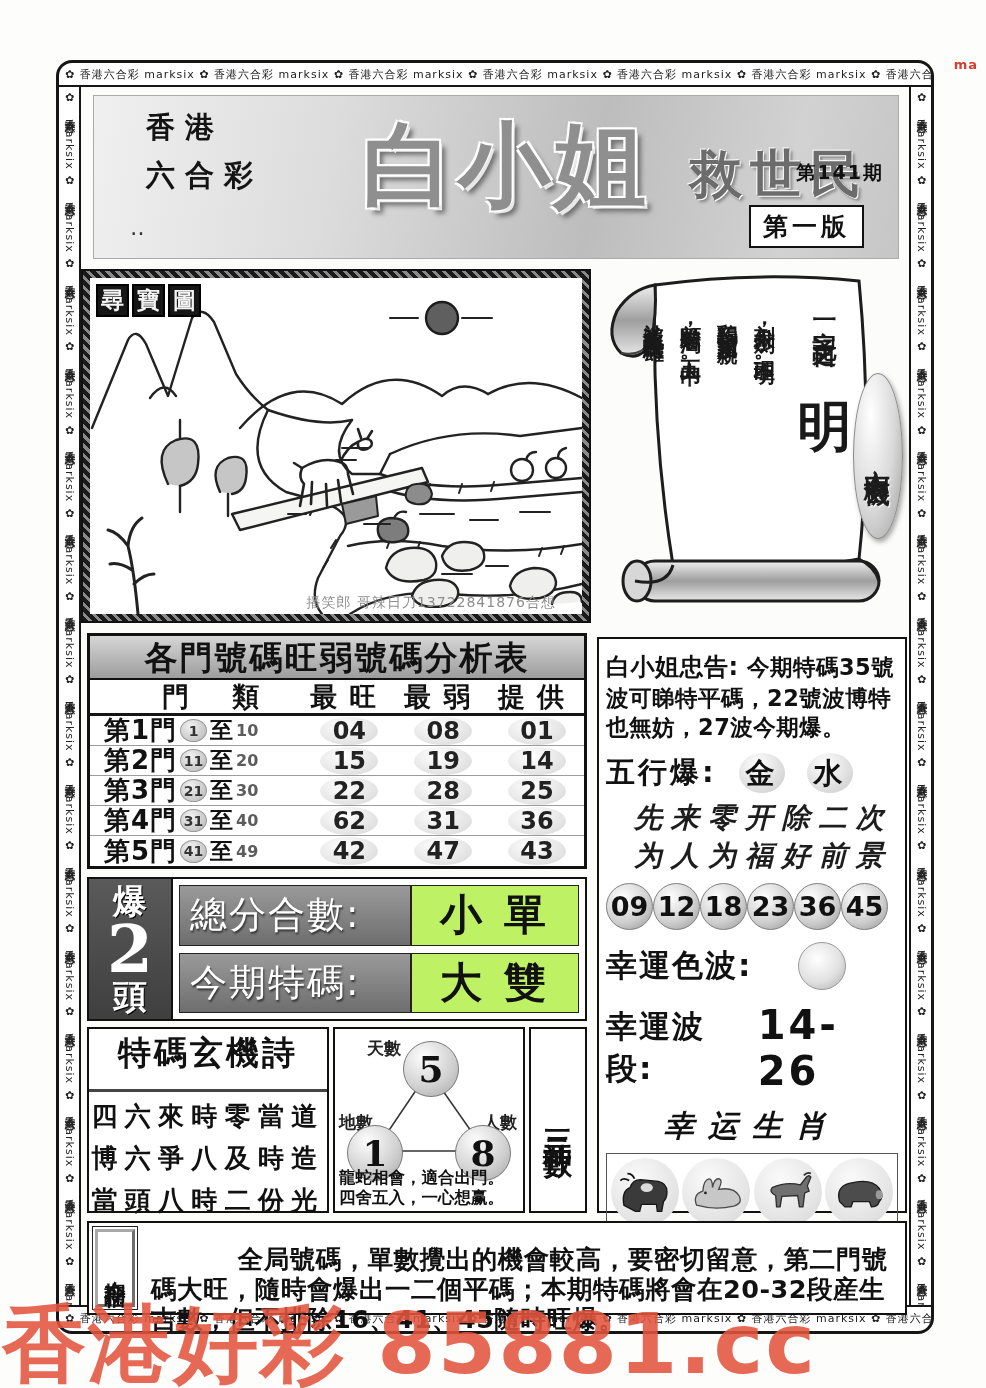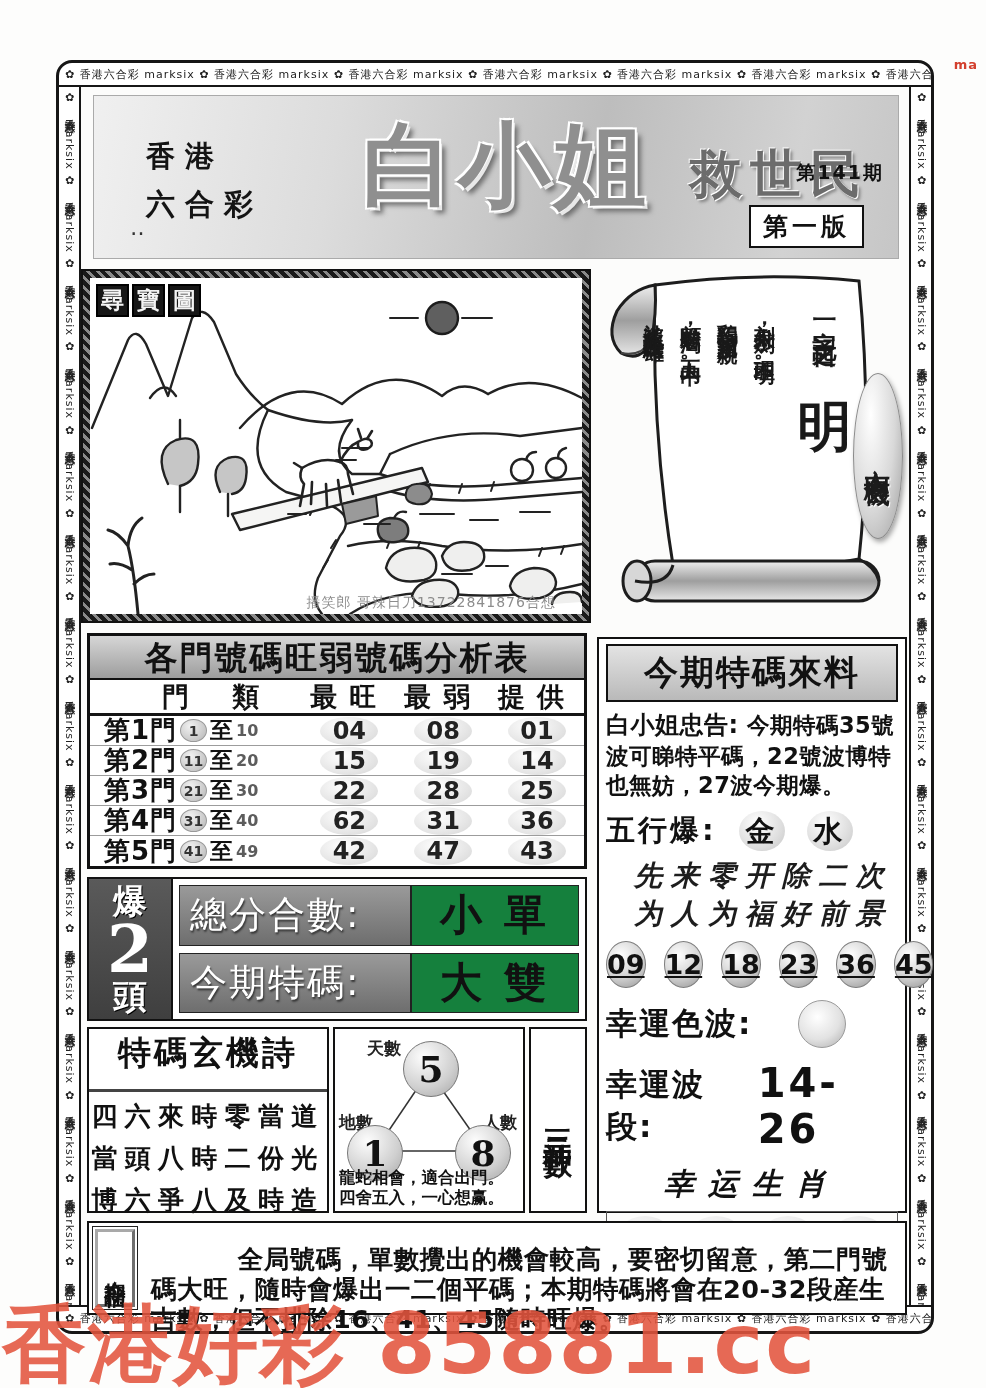--- a/index.html
+++ b/index.html
@@ -17,21 +17,21 @@
   .band.v.left  { border-right:2px solid #161616; }
   .band.v.right { border-left:2px solid #161616; }
   .content { position:relative; background:#fcfcfb; }
 
   .corner-red { position:absolute; right:8px; top:57px; color:#d3402e; font-size:13px; font-weight:bold; letter-spacing:1px; }
 
   
   .header { position:absolute; left:12px; top:8px; width:806px; height:164px;
             background:linear-gradient(100deg,#f0f0f0 0%,#dcdcdc 30%,#bdbdbd 62%,#d2d2d2 86%,#c6c6c6 100%);
             border:1px solid #aaa; }
-  .brand { position:absolute; left:52px; top:39px; font-family:Liberation Mono, monospace;
+  .brand { position:absolute; left:52px; top:8px; font-family:Liberation Serif, serif;
            font-weight:900; font-size:29px; letter-spacing:10px; line-height:1.65; color:#141414; }
   .hd-title { position:absolute; left:268px; top:8px; font-size:92px; font-weight:900; color:#8f8f8f;
               letter-spacing:4px; text-shadow:-2px -2px 0 #fff, 2px -2px 0 #fff, -2px 2px 0 #fff, 3px 3px 0 #e8e8e8, 6px 6px 5px #6f6f6f; }
   .hd-sub { position:absolute; left:596px; top:44px; font-size:52px; font-weight:900; color:#6c6c6c;
             letter-spacing:8px; text-shadow:-1px -1px 0 #fff,1px 1px 0 #fff,3px 3px 3px #8a8a8a; }
   .hd-issue { position:absolute; right:14px; top:64px; font-size:19px; font-weight:900; color:#101010; letter-spacing:2px;margin-left:9px; }
   .hd-edition { position:absolute; right:34px; bottom:10px; background:#fff; border:2px solid #111;
                 font-size:25px; font-weight:900; padding:3px 12px; letter-spacing:4px; }
   .hd-dots { position:absolute; left:36px; bottom:18px; font-size:22px; color:#333; letter-spacing:4px; }
 
@@ -86,21 +86,21 @@
            display:flex; background:#fff; }
   .burst-side { width:84px; background:linear-gradient(180deg,#5a5a5a,#3f3f3f); color:#fff; border-right:2px solid #111;
                 display:flex; flex-direction:column; align-items:center; justify-content:center; line-height:.95; }
   .burst-side .ch { font-size:34px; font-weight:900; text-shadow:1px 1px 0 #000; }
   .burst-side .num { font-size:66px; font-weight:900; font-family:"DejaVu Serif","Liberation Serif",serif; }
   .burst-rows { flex:1; display:flex; flex-direction:column; gap:7px; padding:6px; }
   .burst-row { flex:1; display:flex; border:1px solid #222; }
   .burst-label { flex:1; background:linear-gradient(180deg,#9a9a9a,#6e6e6e); color:#fff; font-weight:400;
                  font-size:37px; display:flex; align-items:center; padding-left:10px; letter-spacing:2px;
                  text-shadow:1px 2px 2px #333; }
-  .burst-value { width:168px; background:#15803d; border-left:2px solid #222; font-size:42px; font-weight:900;
+  .burst-value { width:168px; background:#bef264; border-left:2px solid #222; font-size:42px; font-weight:900;
                  display:flex; align-items:center; justify-content:center; letter-spacing:22px; padding-left:18px; }
 
   
   .poem { position:absolute; left:6px; top:940px; width:242px; height:186px; border:2px solid #111; background:#fff; }
   .poem-title { font-size:33px; font-weight:900; text-align:center; letter-spacing:3px;
                 border-bottom:3px solid #444; padding:2px 0 13px; }
   .poem-line { font-size:26px; font-weight:900; letter-spacing:.28em; text-align:center; margin-top:7px; white-space:nowrap; }
   .tri { position:absolute; left:252px; top:940px; width:192px; height:186px; border:2px solid #111; background:#fff; }
   .tri svg { position:absolute; left:0; top:0; }
   .t-circle { position:absolute; width:56px; height:56px; border-radius:50%;
@@ -118,21 +118,21 @@
   .special { position:absolute; left:516px; top:550px; width:310px; height:576px; border:2px solid #111; background:#fff; padding:5px 7px; }
   .sp-title { border:2px solid #111; background:linear-gradient(180deg,#e3e3e3,#b9b9b9); text-align:center;
               font-size:34px; font-weight:900; letter-spacing:2px; padding:4px 0; }
   .sp-advice { margin-top:8px; font-size:22.5px; font-weight:900; line-height:1.32; letter-spacing:.5px; }
   .sp-advice .lbl { font-size:24px; }
   .wuxing { margin-top:10px; display:flex; align-items:center; font-weight:900; font-size:29px; letter-spacing:3px; }
   .wx-ball { min-width:46px; height:40px; margin-left:22px; border-radius:50%; text-align:center; line-height:40px;
              background:radial-gradient(circle at 40% 30%,#fff,#dcdcdc 65%,#c4c4c4); }
   .verse { margin-top:6px; font-family:"DejaVu Serif","Liberation Serif",serif; font-style:italic;
            font-size:28px; font-weight:700; letter-spacing:.32em; color:#1d1d1d; line-height:1.35; white-space:nowrap;margin-left:28px; }
-  .ball-row { margin-top:8px; display:flex; gap:18px;text-decoration:underline; }
+  .ball-row { margin-top:8px; display:flex; gap:0; }
   .nball { width:47px; height:47px; border-radius:50%; border:1px solid #7e7e7e;
            background:radial-gradient(circle at 36% 30%,#ffffff,#cfcfcf 58%,#949494);
            display:flex; align-items:center; justify-content:center; font-size:27px; font-weight:900; color:#111; }
   .lucky { margin-top:12px; display:flex; align-items:center; font-size:31px; font-weight:900; letter-spacing:2px; }
   .lucky .cball { width:48px; height:48px; border-radius:50%; margin-left:46px;
                   background:radial-gradient(circle at 40% 35%,#ffffff,#e2e2e2 55%,#ababab); border:1px solid #9a9a9a; }
   .lucky .range { margin-left:8px; font-size:40px; letter-spacing:3px; }
   .zodiac-title { margin-top:12px; text-align:center; font-family:"DejaVu Serif","Liberation Serif",serif; font-style:italic;
                   font-size:30px; font-weight:700; letter-spacing:14px; }
   .zodiac-row { margin-top:6px; border:1px solid #555; padding:4px 2px; display:flex; justify-content:space-around; }
@@ -358,22 +358,22 @@
         <div class="burst-row">
           <div class="burst-label">今期特碼:</div>
           <div class="burst-value">大雙</div>
         </div>
       </div>
     </div>
 
     <div class="poem">
       <div class="poem-title">特碼玄機詩</div>
       <div class="poem-line">四六來時零當道</div>
+      <div class="poem-line">博六爭八及時造</div>
       <div class="poem-line">當頭八時二份光</div>
-      <div class="poem-line">博六爭八及時造</div>
       <div class="poem-line">二十四時倒流轉</div>
     </div>
 
     <div class="tri">
       <svg width="188" height="182">
         <line x1="94" y1="42" x2="40" y2="122" stroke="#333" stroke-width="1.5"></line>
         <line x1="94" y1="42" x2="150" y2="122" stroke="#333" stroke-width="1.5"></line>
         <line x1="40" y1="122" x2="150" y2="122" stroke="#333" stroke-width="1.5"></line>
       </svg>
       <span class="t-label" style="left:32px; top:8px;">天數</span>
@@ -385,21 +385,20 @@
       <div class="t-note">
         <div>龍蛇相會，適合出門。</div>
         <div>四舍五入，一心想赢。</div>
       </div>
     </div>
     <div class="sanyuan">
       <span>三元神數</span>
     </div>
 
     <div class="special">
-      <div class="sp-title">今期特碼來料</div>
       <div class="sp-advice">
         <span class="lbl">白小姐忠告:</span>
         <span>今期特碼35號波可睇特平碼，22號波博特也無妨，27波今期爆。</span>
       </div>
       <div class="wuxing">
         <span>五行爆:</span>
         <span class="wx-ball">金</span>
         <span class="wx-ball">水</span>
       </div>
       <div class="verse">

